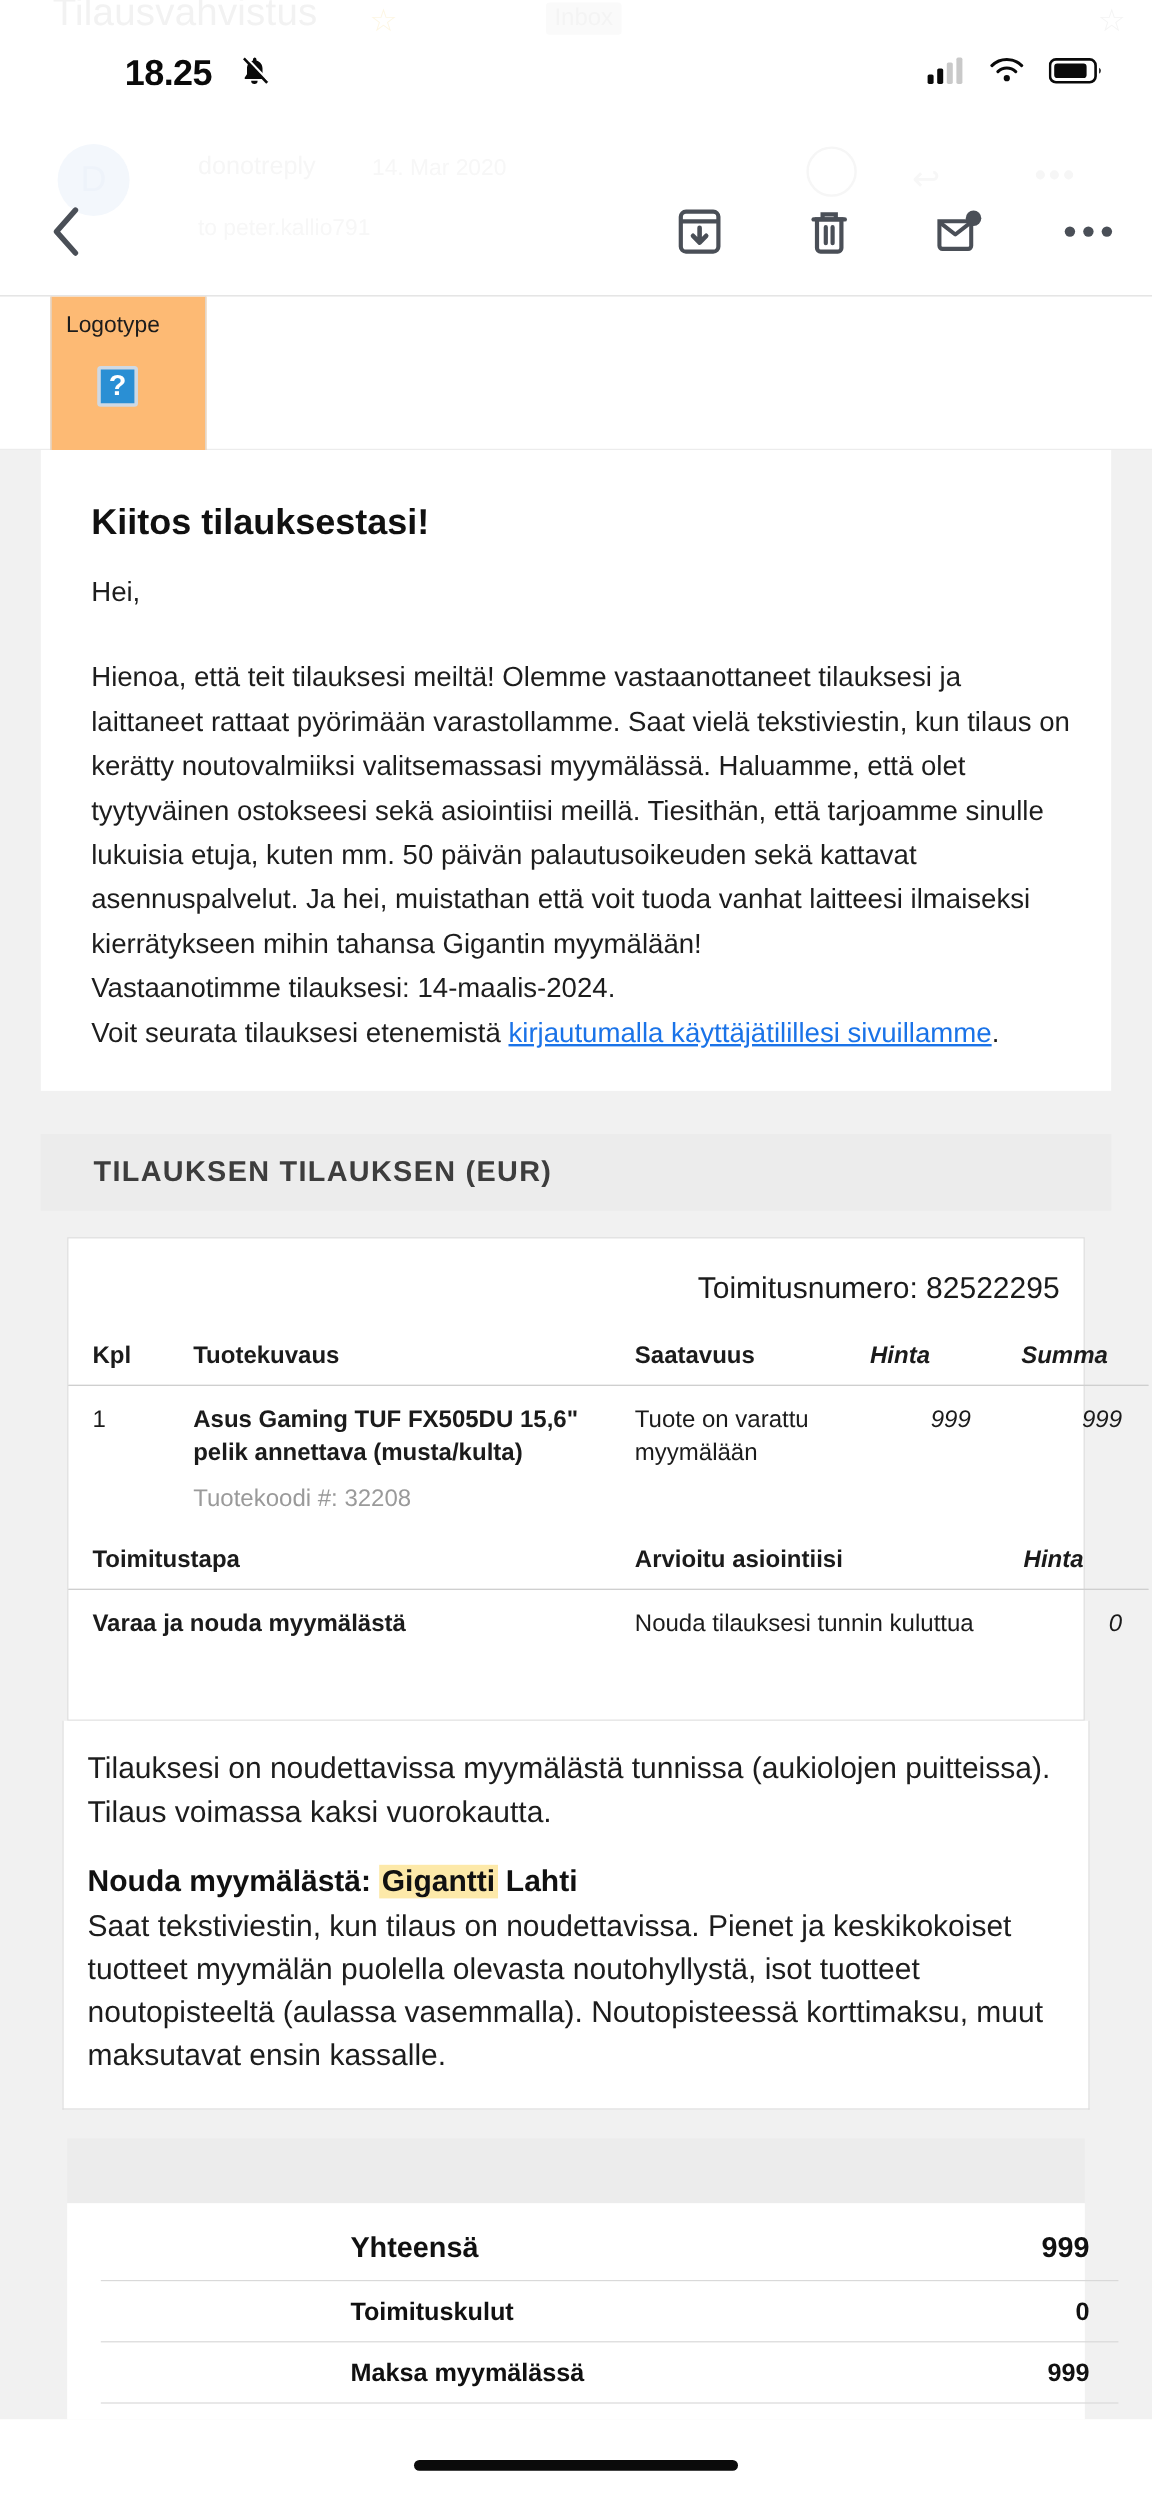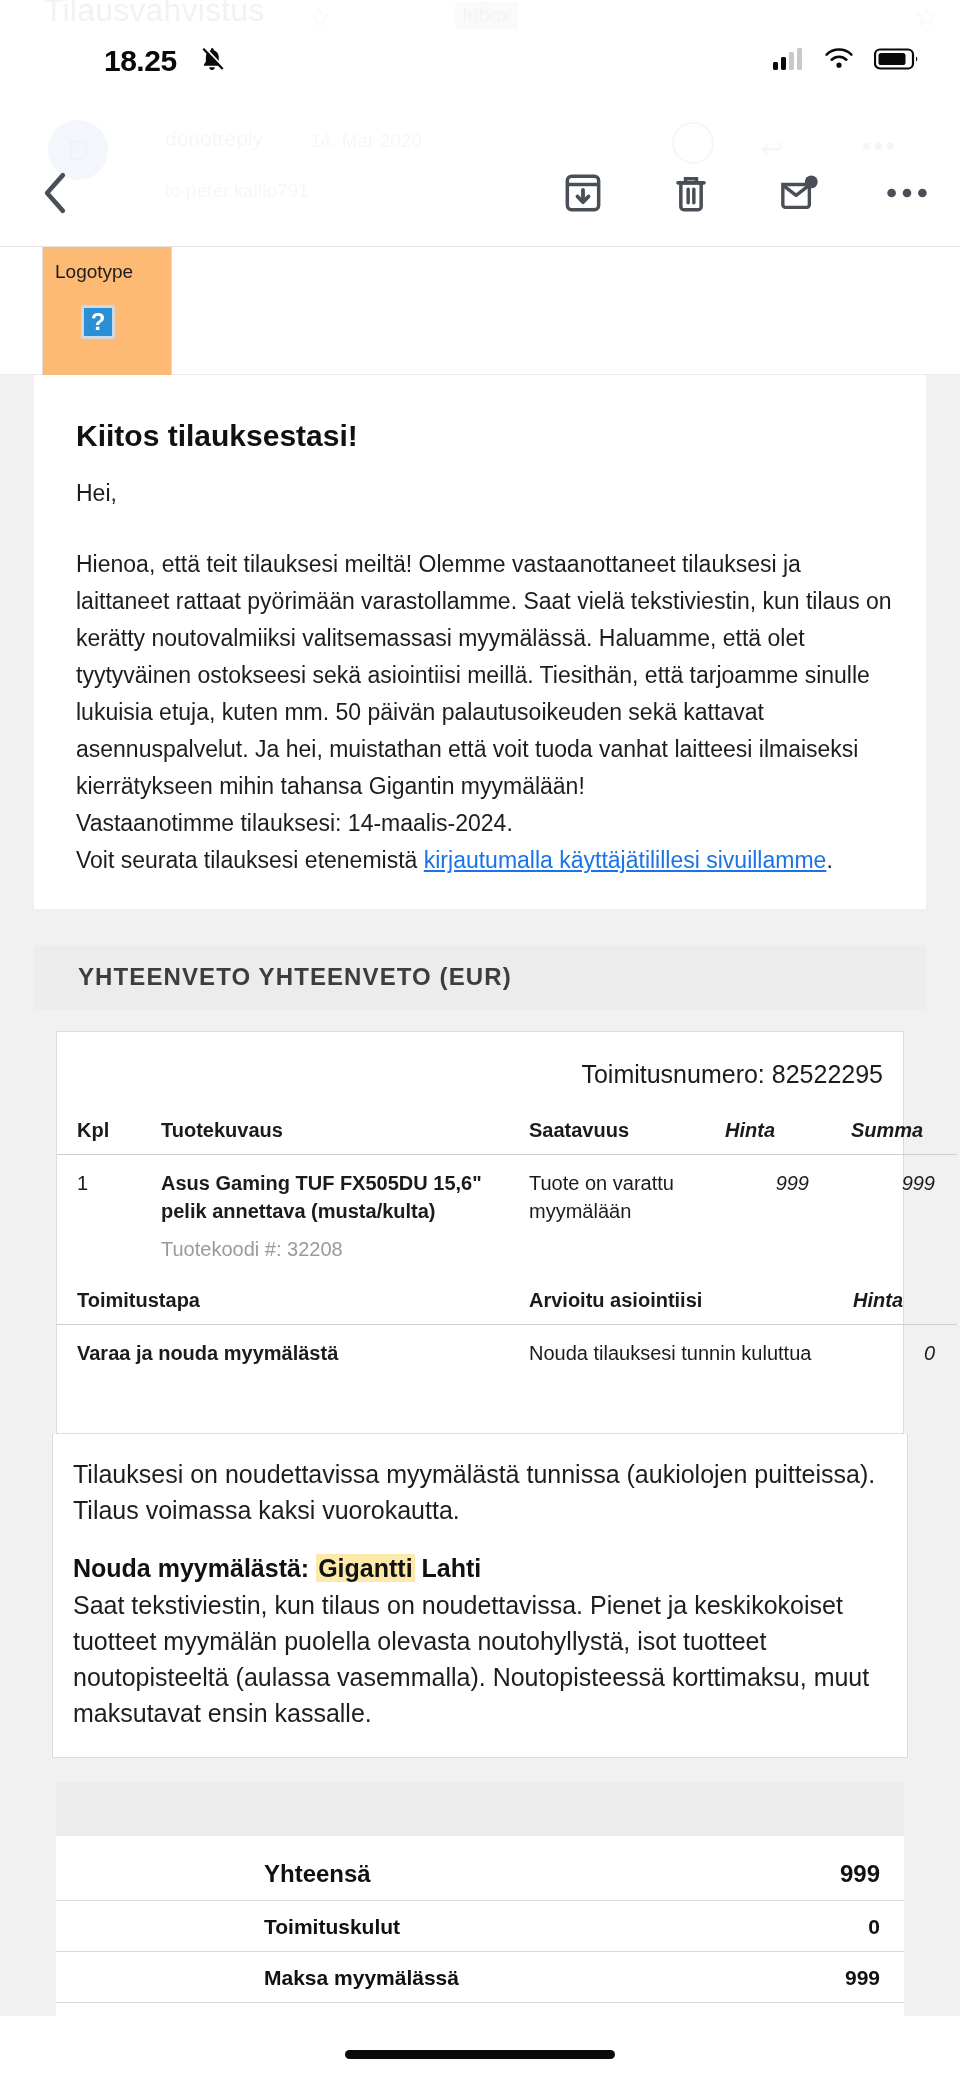--- a/index.html
+++ b/index.html
@@ -293,21 +293,21 @@
   .totals-band {
     margin: 24px 56px 0 56px;
     background: #ececec;
     height: 54px;
   }
   .totals {
     margin: 0 56px;
     background: #ffffff;
     padding: 10px 0 24px 0;
   }
-  .totals table { width: 100%; border-collapse: collapse; }
+  .totals table { width: 100%; border-collapse: collapse; margin-left: 28px; }
   .totals td {
     font-size: 24px;
     font-weight: bold;
     color: #111111;
     padding: 14px 0 12px 0;
     border-bottom: 1px solid #d9d9d9;
   }
   .totals tr:last-child td { border-bottom: none; }
   .totals td.lbl { padding-left: 208px; }
   .totals td.val { text-align: right; padding-right: 24px; }
@@ -437,21 +437,21 @@
       <div class="h1">Kiitos tilauksestasi!</div>
       <div class="para">Hei,</div>
       <div class="para spaced">Hienoa, että teit tilauksesi meiltä! Olemme vastaanottaneet tilauksesi ja laittaneet rattaat pyörimään varastollamme. Saat vielä tekstiviestin, kun tilaus on kerätty noutovalmiiksi valitsemassasi myymälässä. Haluamme, että olet tyytyväinen ostokseesi sekä asiointiisi meillä. Tiesithän, että tarjoamme sinulle lukuisia etuja, kuten mm. 50 päivän palautusoikeuden sekä kattavat asennuspalvelut. Ja hei, muistathan että voit tuoda vanhat laitteesi ilmaiseksi kierrätykseen mihin tahansa Gigantin myymälään!</div>
       <div class="para">Vastaanotimme tilauksesi: 14-maalis-2024.</div>
       <div class="para">
         <span>Voit seurata tilauksesi etenemistä </span><a class="link">kirjautumalla käyttäjätilillesi sivuillamme</a><span>.</span>
       </div>
       <div style="height:30px"></div>
     </div>
 
-    <div class="section-head">YHTEENVETO YHTEENVETO (EUR)</div>
+    <div class="section-head">TILAUKSEN TILAUKSEN (EUR)</div>
 
     <div class="panel">
       <div class="order-no">Toimitusnumero: 82522295</div>
 
       <table class="items">
         <thead>
           <tr>
             <th class="col-kpl">Kpl</th>
             <th class="col-desc">Tuotekuvaus</th>
             <th class="col-avail">Saatavuus</th>

